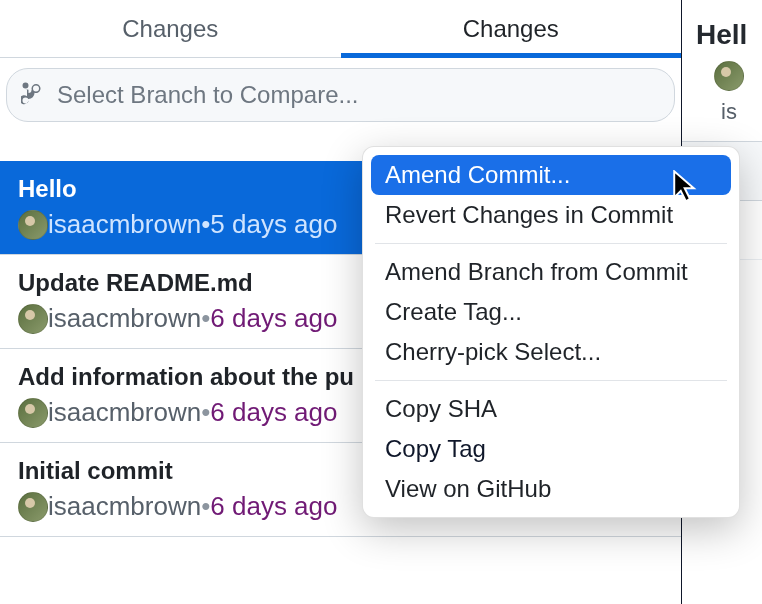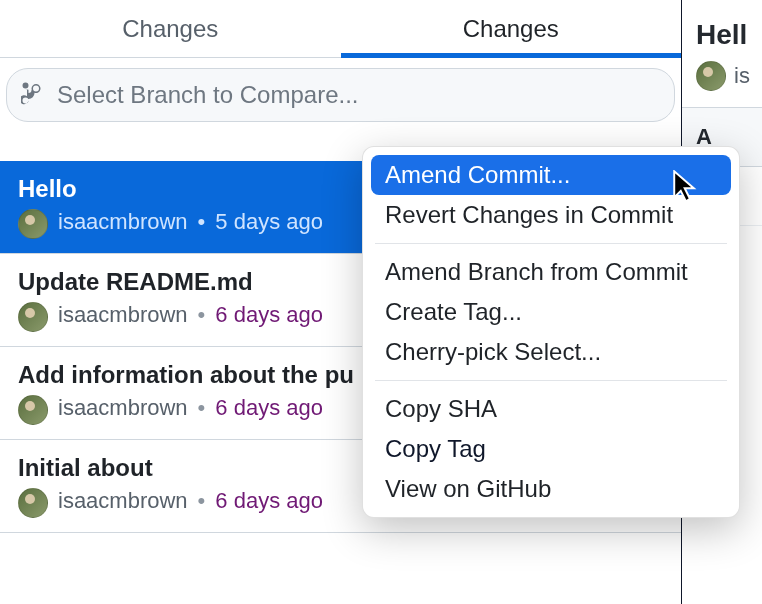--- a/index.html
+++ b/index.html
@@ -46,21 +46,21 @@
     }
     .commit-item.selected {
       background:#0969da; color:#fff;margin-top:27px;
     }
     .commit-title {
       font-size:24px; font-weight:600; color:#1f2328; margin-bottom:6px;
       white-space:nowrap; overflow:hidden; text-overflow:ellipsis;
     }
     .commit-item.selected .commit-title { color:#fff; }
     .commit-meta {
-      display:flex; align-items:flex-start; gap:10px; font-size:22px;
+      display:flex; align-items:flex-end; font-size:26px;
     }
     .commit-meta .author { color:#57606a; }
     .commit-meta .dot { color:#8c959f; }
     .commit-meta .time { color:#701a75; }
     .commit-item.selected .author,
     .commit-item.selected .dot,
     .commit-item.selected .time { color:#cfe4ff; }
     .avatar {
       width:30px; height:30px; border-radius:50%;
       background:linear-gradient(135deg,#5b6f3f,#8a9a6b);
@@ -72,21 +72,21 @@
       content:""; position:absolute; left:6px; top:5px; width:10px; height:10px;
       background:#d7c8a8; border-radius:50%;
     }
     .right-title {
       font-size:28px; font-weight:700; padding:19px 0 10px 14px;
       white-space:nowrap; overflow:hidden;
     }
     .right-meta {
       display:flex; align-items:center; gap:8px; padding:0 0 16px 14px;
       font-size:22px; color:#57606a;
-      white-space:nowrap; overflow:hidden;
+      white-space:nowrap; overflow:hidden;flex-direction:column;
     }
     .right-file {
       border-top:1px solid #d0d7de; border-bottom:1px solid #d0d7de;
       background:#f6f8fa; padding:16px 0 16px 14px; font-size:22px; font-weight:600;
       white-space:nowrap; overflow:hidden;
     }
     .right-diff {
       border-bottom:1px solid #eaeef2; padding:16px 0 16px 14px; font-size:22px;
       color:#1f2328; white-space:nowrap; overflow:hidden;
     }
@@ -153,21 +153,21 @@
     <div class="commit-item">
       <div class="commit-title">Add information about the pu</div>
       <div class="commit-meta">
         <span class="avatar"></span>
         <span class="author">isaacmbrown</span>
         <span class="dot">•</span>
         <span class="time">6 days ago</span>
       </div>
     </div>
     <div class="commit-item">
-      <div class="commit-title">Initial about</div>
+      <div class="commit-title">Initial commit</div>
       <div class="commit-meta">
         <span class="avatar"></span>
         <span class="author">isaacmbrown</span>
         <span class="dot">•</span>
         <span class="time">6 days ago</span>
       </div>
     </div>
   </div>
 </div>
 

